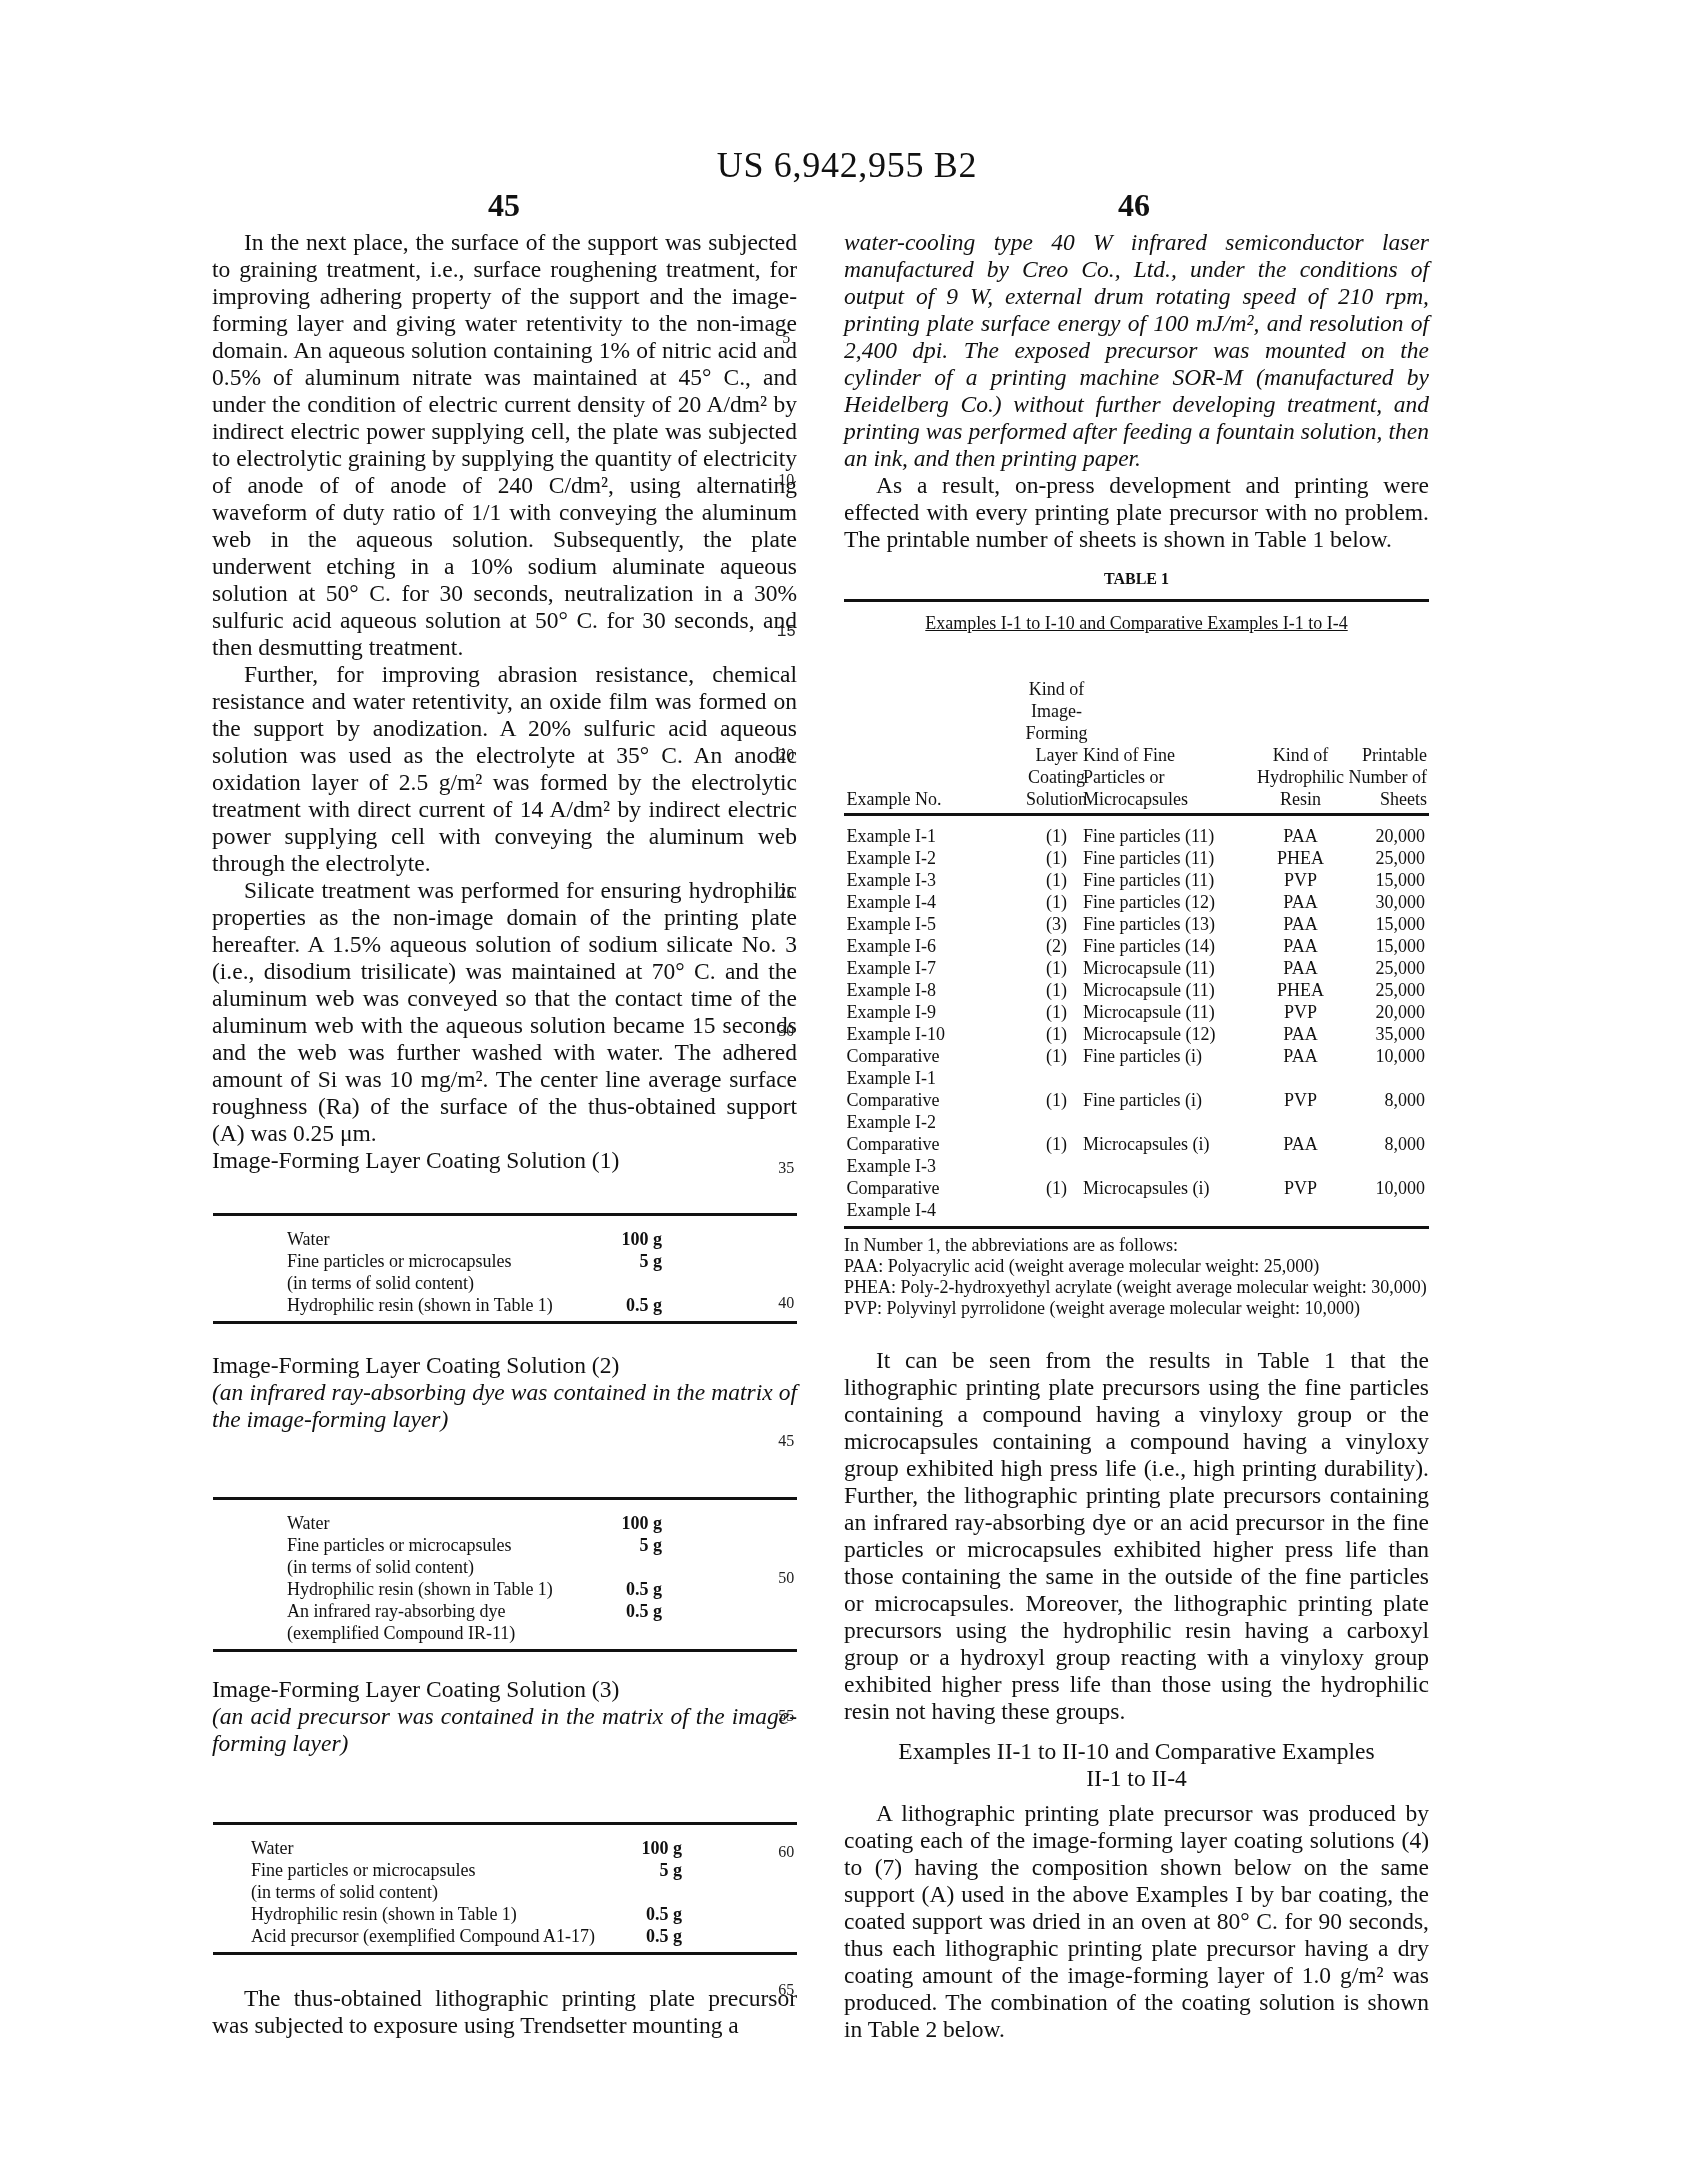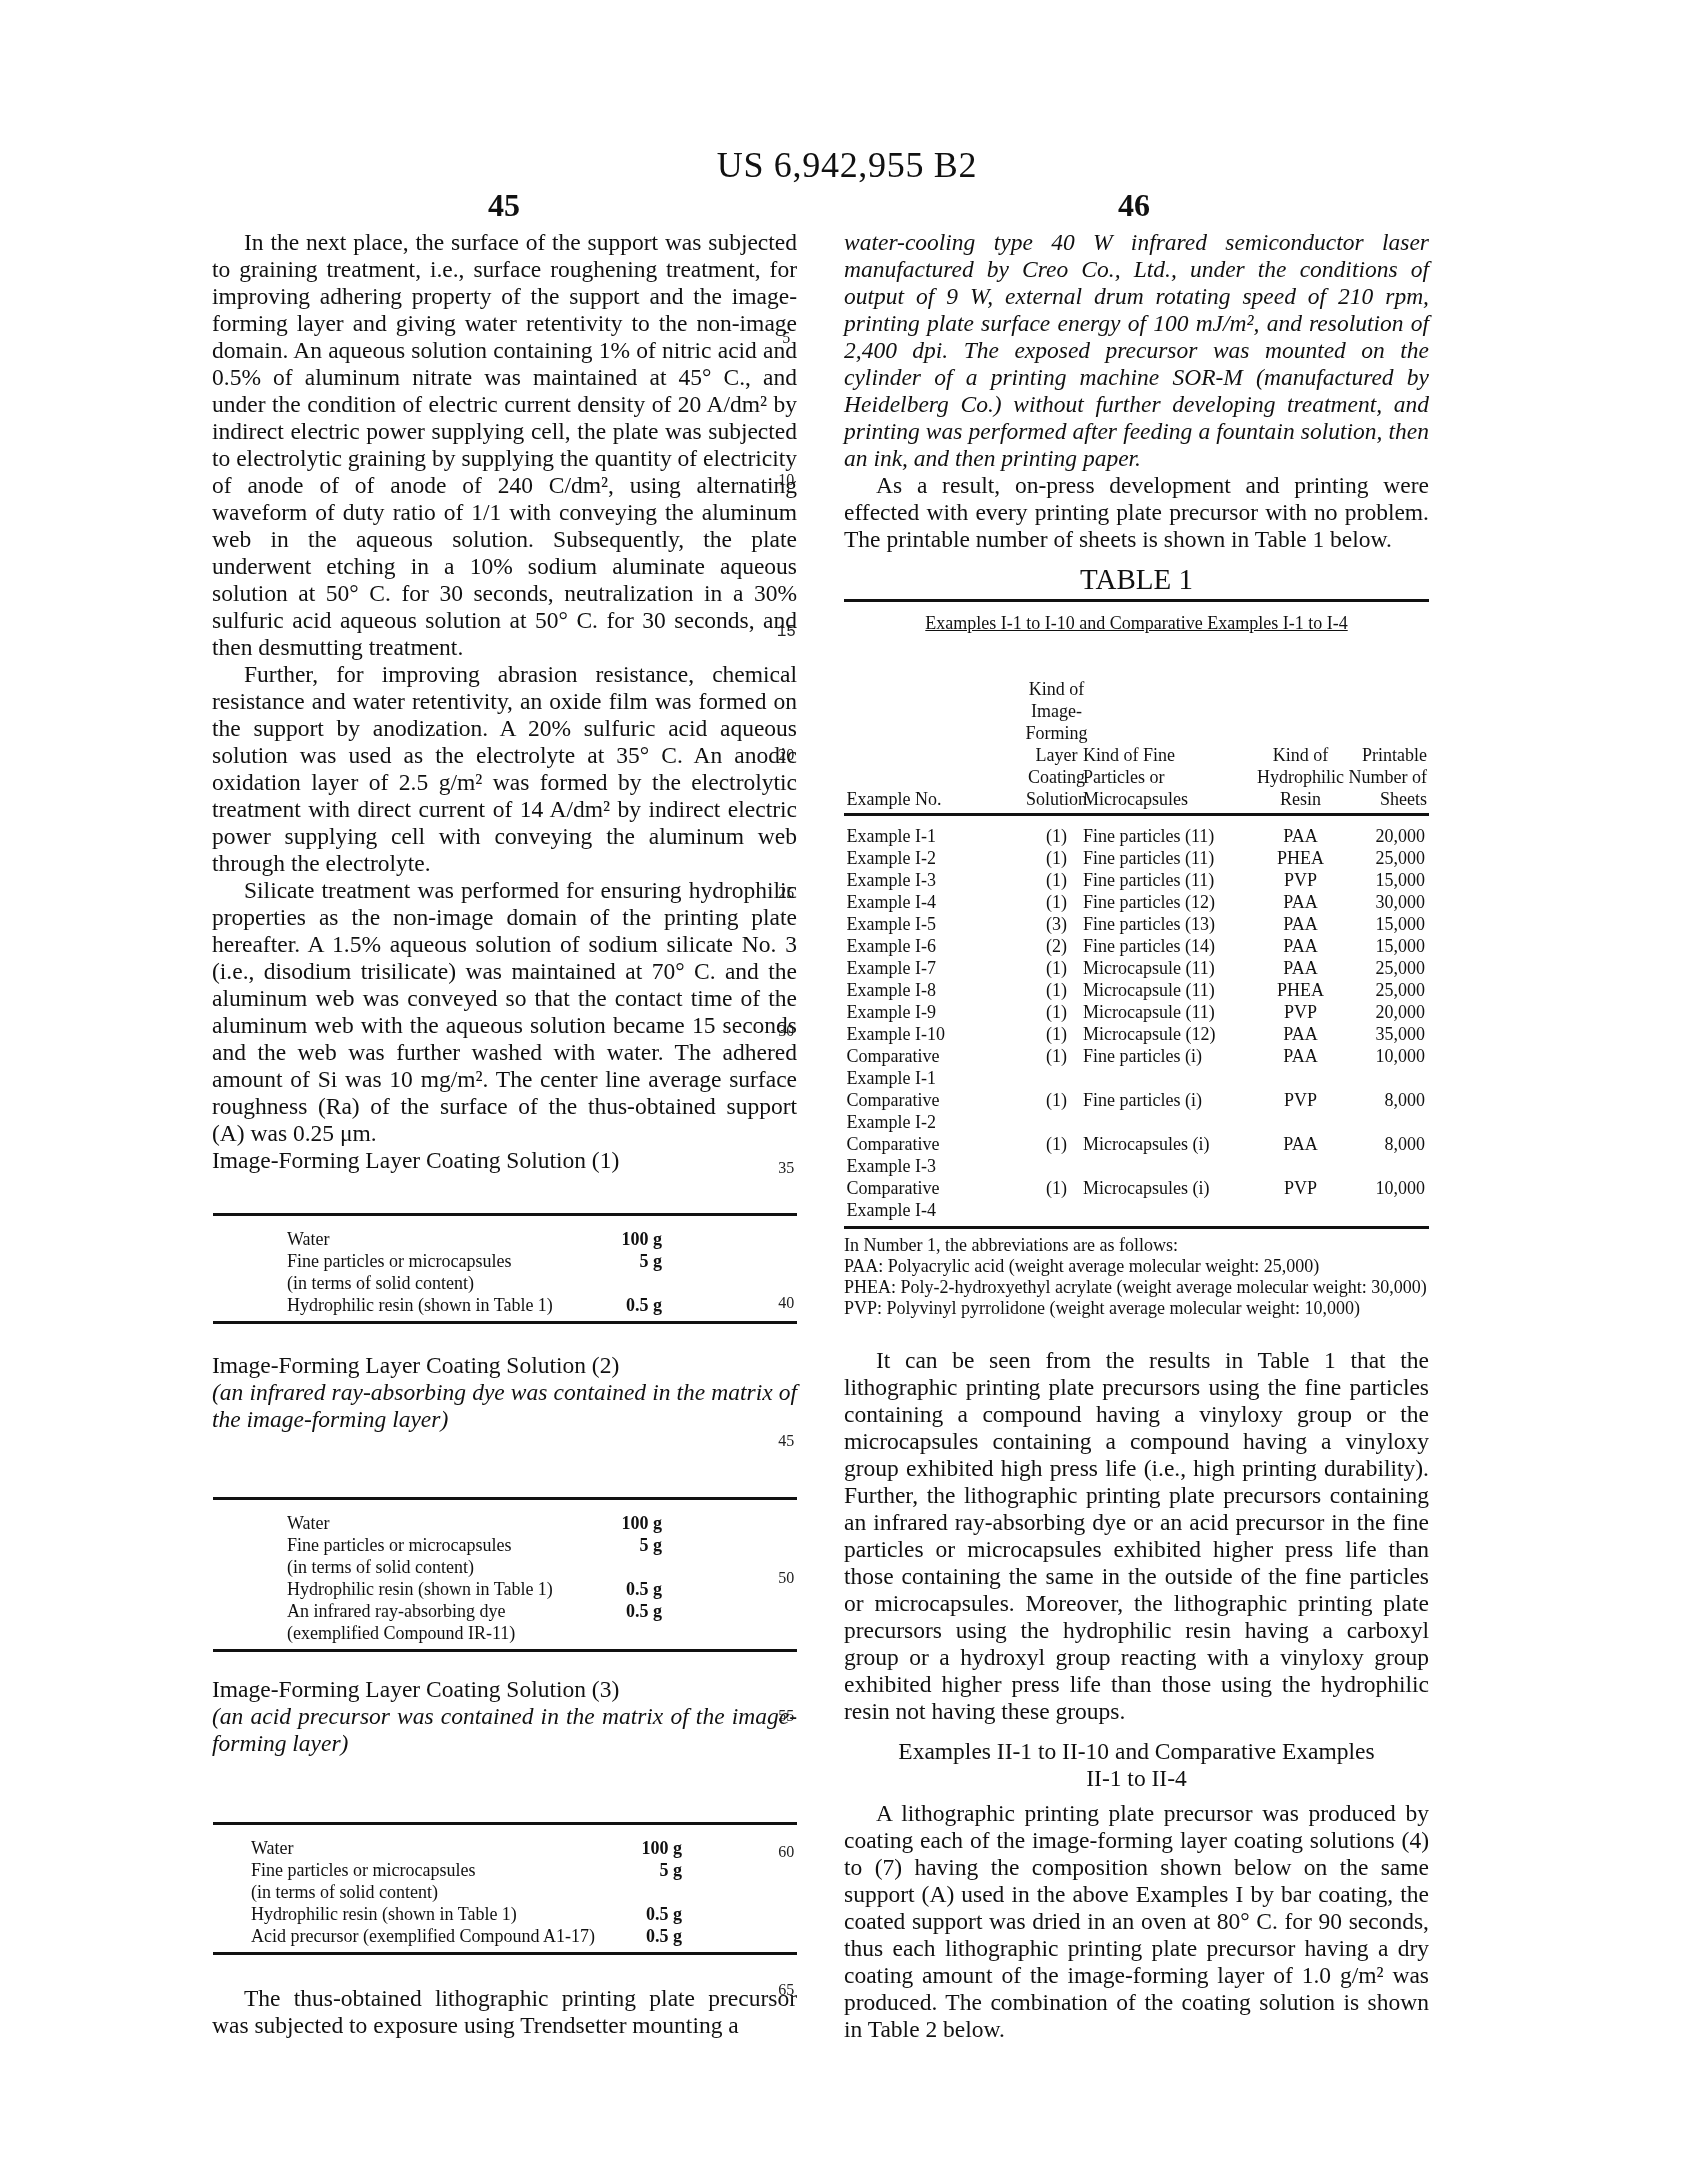--- a/index.html
+++ b/index.html
@@ -15,21 +15,21 @@
   .col .center { text-align:center; text-indent:0; }
   .lnum { position:absolute; left:773px; width:26.5px; text-align:center; font-size:16px; color:#222; }
   
   .recipe { position:absolute; left:213px; width:584px; border-top:3.3px solid #111; border-bottom:3.3px solid #111;
             font-size:18px; line-height:22px; padding:12px 0 5.3px 0; }
   .recipe .r { display:flex; }
   .recipe .n { flex:0 0 auto; }
   .recipe .v { position:absolute; text-align:right; width:79px;font-weight:bold; }
   
   .t1 { position:absolute; left:844px; width:585px; font-size:18px; line-height:22px; }
-  .t1title { text-align:center; font-size:29px; }
+  .t1title { text-align:center; font-size:16px;font-weight:bold; }
   .t1rule { border-top:3.3px solid #111; }
   .t1cap { text-align:center; text-decoration:underline; margin-top:9.3px; }
   .t1head { position:relative; height:179px; }
   .hc { position:absolute; bottom:2.6px; }
   .t1rows .row { position:relative; height:22px; }
   .t1rows .row.two { height:44px; }
   .cell { position:absolute; top:0; }
   .c0 { left:2.6px; width:159px; }
   .c1 { left:173px; width:79px; text-align:center; }
   .c2 { left:239px; width:172px; }

